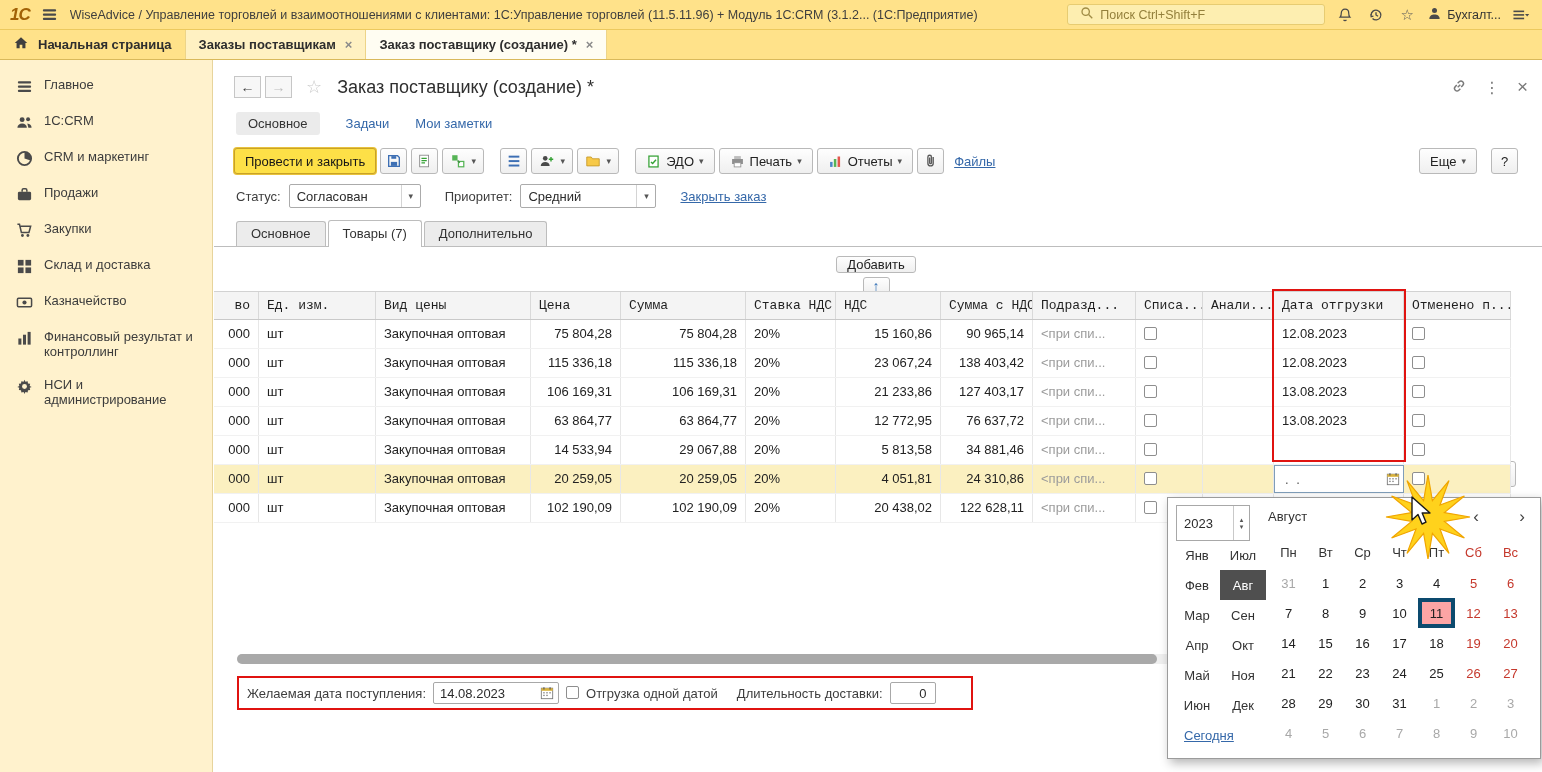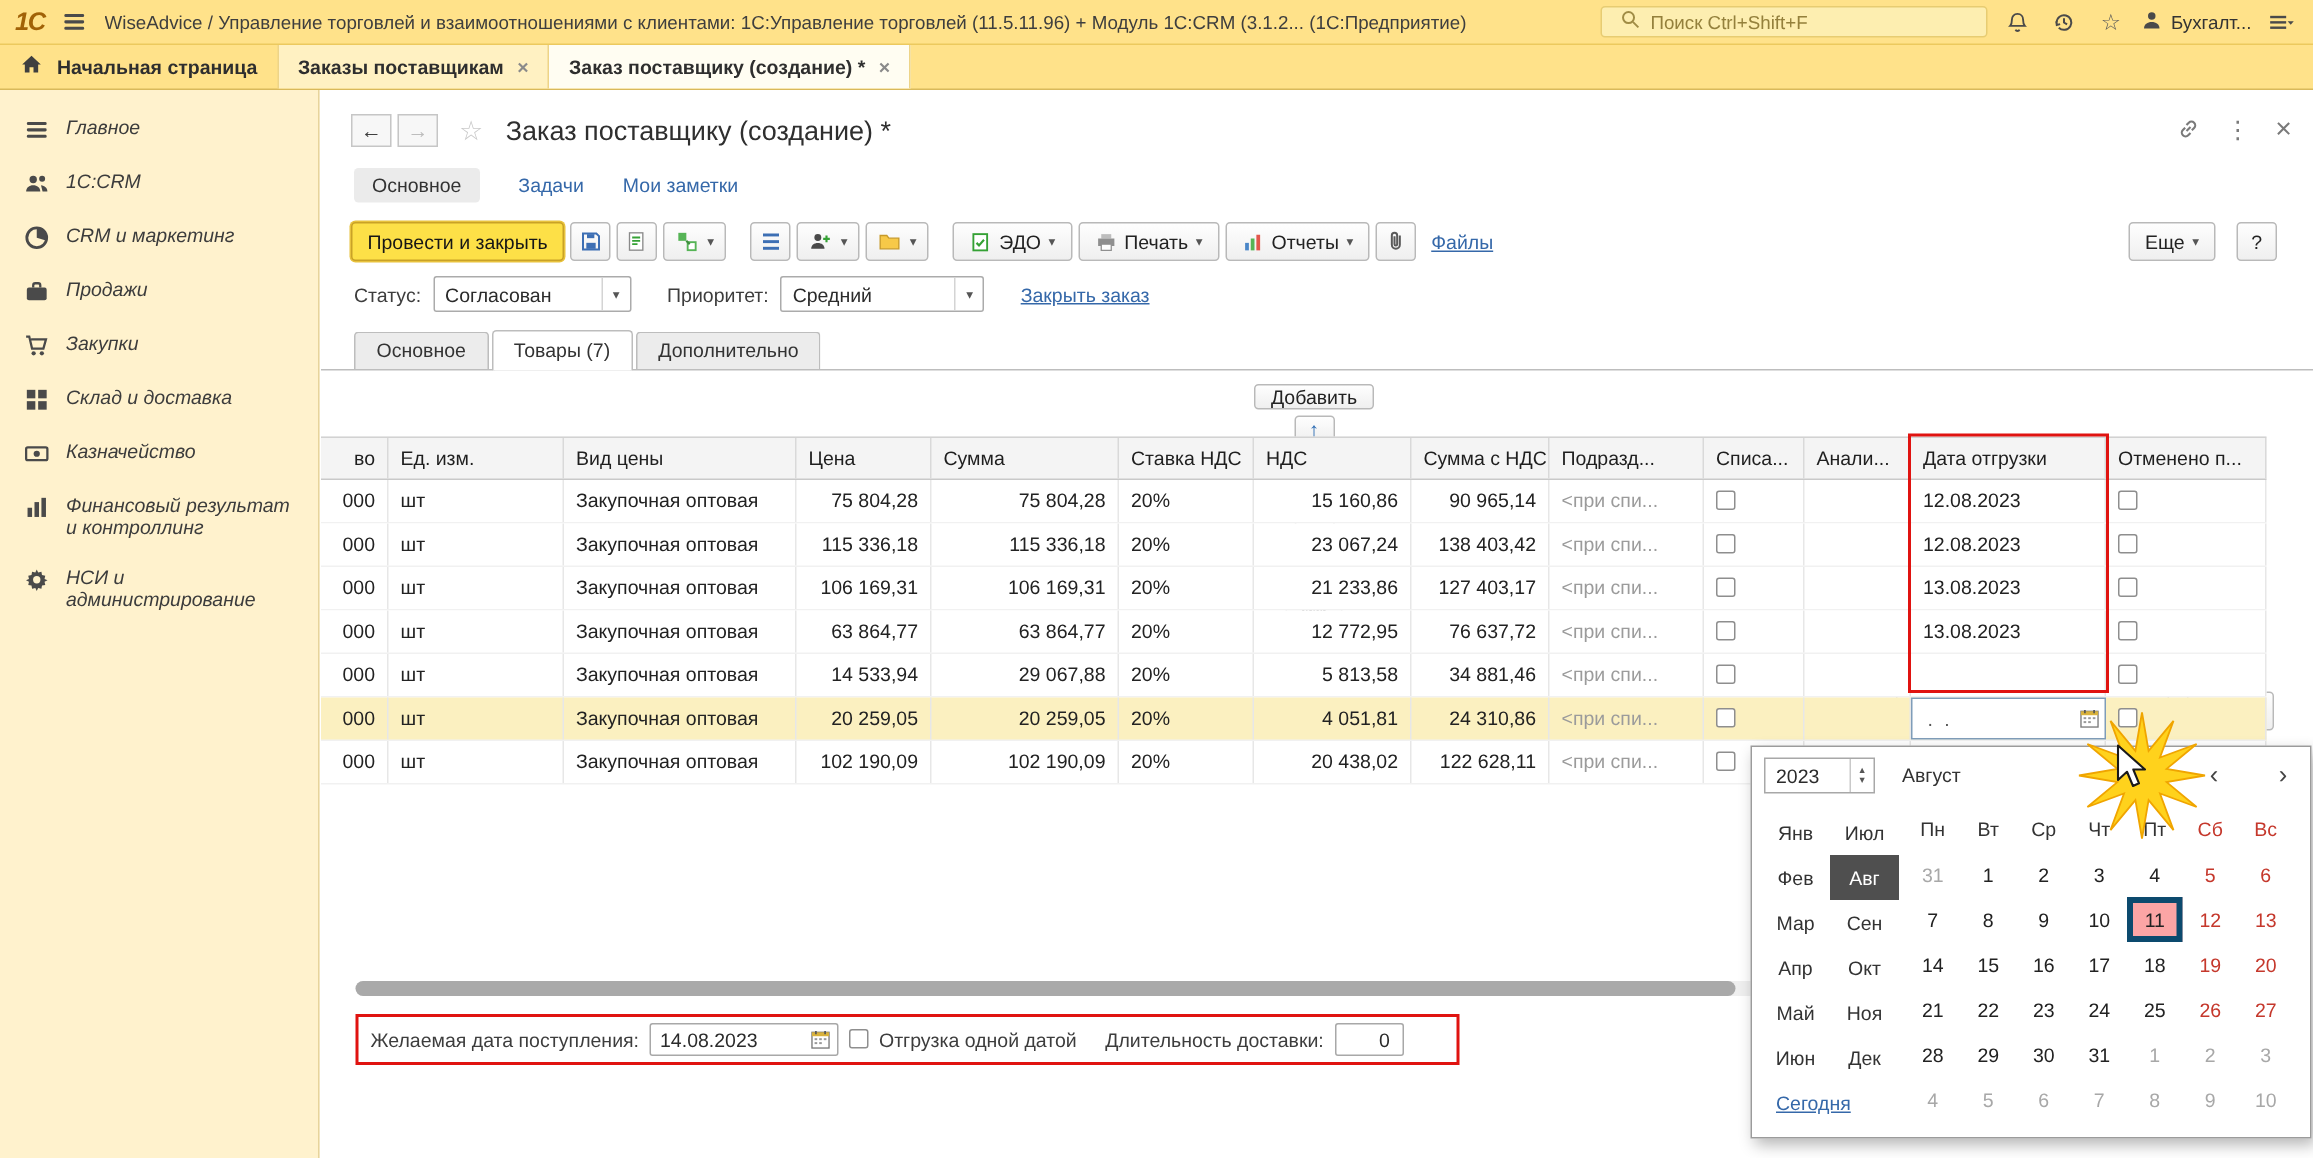--- a/index.html
+++ b/index.html
@@ -21,21 +21,21 @@
   .tabbar { position:absolute; left:0; top:30px; width:1542px; height:30px; background:#ffe28a; border-bottom:1px solid #d9b95b; display:flex; z-index:39; }
   .wtab { display:flex; align-items:center; gap:9px; padding:0 13px; border-right:1px solid #edd488; cursor:pointer; white-space:nowrap; color:#2e2e2e;font-weight:bold; }
   .wtab.second { background:#fff1c2; }
   .wtab.active { background:#fffdf2; }
   .xbtn { color:#8a8a8a; font-size:13px; line-height:13px; cursor:pointer; }
 
   
   .sidebar { position:absolute; left:0; top:60px; width:213px; bottom:0; background:#fff2cd; border-right:1px solid #e7d49c; padding-top:8px; z-index:5; }
   .sb-item { display:flex; align-items:flex-start; gap:11px; padding:9px 8px 9px 15px; cursor:pointer; }
   .sb-ico { width:18px; height:18px; flex:none; display:flex; align-items:center; justify-content:center; }
-  .sb-lbl { font-size:13px; line-height:15px; color:#3c3c3c;font-style:italic; }
+  .sb-lbl { font-size:13px; line-height:15px; color:#3c3c3c; }
 
   
   .main { position:absolute; left:214px; top:60px; right:0; bottom:0; background:#fff; }
   .doc-header { position:absolute; left:0; top:10px; right:0; height:34px; display:flex; align-items:center; gap:5px; padding:0 14px 0 20px; }
   .navbtn { width:27px; height:22px; border:1px solid #c6c6c6; background:#f7f7f7; display:flex; align-items:center; justify-content:center; color:#3f3f3f; font-size:14px; cursor:pointer; }
   .navbtn.fwd { color:#bdbdbd; margin-left:-1px; }
   .fav-star { color:#c9c9c9; font-size:18px; margin:0 4px 0 9px; cursor:pointer; }
   .doc-title { font-size:18px; color:#2f2f2f; margin-left:6px; white-space:nowrap; }
   .hdr-right { margin-left:auto; display:flex; gap:17px; align-items:center; color:#7a7a7a; }
   .kebab { font-size:16px; cursor:pointer; }
@@ -69,21 +69,21 @@
 
   .tbl-toolbar { position:absolute; left:22px; top:196px; right:26px; height:28px; display:flex; align-items:center; gap:4px;flex-direction:column; }
   .tt-right { margin-left:auto; display:flex; gap:12px; align-items:center; }
   .search { width:182px; height:24px; border:1px solid #ababab; border-radius:2px; background:#fff; display:flex; align-items:center; padding:0 8px; cursor:text; }
   .search .ph { color:#9a9a9a; }
   .search .x { margin-left:auto; color:#777; font-size:13px; cursor:pointer; }
 
   
   .grid { position:absolute; left:0; top:231px; width:1297px; }
   .gheader { display:grid; height:29px; background:#f4f4f4; border-top:1px solid #d2d2d2; border-bottom:1px solid #c9c9c9; }
-  .th { padding:0 8px; line-height:27px; border-right:1px solid #d9d9d9; font-size:13px; color:#1f1f1f; white-space:nowrap; overflow:hidden; cursor:pointer; }
+  .th { padding:0 8px; line-height:27px; border-right:1px solid #d9d9d9; font-size:13px; color:#1f1f1f; white-space:nowrap; overflow:hidden; cursor:pointer;font-family:Liberation Mono, monospace; }
   .th.num { text-align:right; }
   .trow { display:grid; height:29px; border-bottom:1px solid #f1f1f1; background:#fff; cursor:pointer; }
   .trow.sel { background:#fbf0c0; }
   .td { padding:0 8px; line-height:28px; border-right:1px solid #e7e7e7; white-space:nowrap; overflow:hidden; font-size:13px; color:#222; }
   .td.num { text-align:right; }
   .td.gray { color:#9b9b9b; }
   .cb { display:inline-block; width:13px; height:13px; border:1px solid #8e8e8e; border-radius:2px; background:#fff; vertical-align:middle; margin-top:-2px; cursor:pointer; }
   .td.editing { background:#fff; border:1px solid #7f9db9; display:flex; align-items:center; padding:0 3px 0 10px; line-height:normal; }
   .date-edit-text { color:#555; letter-spacing:2px; }
   .cal-btn { margin-left:auto; display:flex; align-items:center; cursor:pointer; }
@@ -94,21 +94,21 @@
   .hthumb { position:absolute; left:0; top:0; width:920px; height:10px; background:#a9a9a9; border-radius:5px; cursor:grab; }
 
   .footer-box { position:absolute; left:23px; top:616px; width:736px; height:34px; border:2px solid #e01310; background:#fff; display:flex; align-items:center; gap:7px; padding:0 8px; z-index:2; }
   .input { height:22px; border:1px solid #a8a8a8; border-radius:2px; background:#fff; display:flex; align-items:center; padding:0 4px 0 6px; cursor:text; }
   .date-input { width:126px; }
   .num-input { width:46px; justify-content:flex-end; padding-right:8px; }
   .gap2 { margin-left:12px; }
 
   
   .calendar { position:absolute; left:1167px; top:497px; width:374px; height:262px; background:#fff; border:1px solid #9b9b9b; box-shadow:3px 4px 10px rgba(0,0,0,.3); z-index:20; }
-  .year-box { position:absolute; left:8px; top:7px; width:74px; height:24px; border:1px solid #a8a8a8; display:flex; align-items:center; padding-left:7px; cursor:text; }
+  .year-box { position:absolute; left:8px; top:7px; width:74px; height:36px; border:1px solid #a8a8a8; display:flex; align-items:center; padding-left:7px; cursor:text; }
   .year-spin { margin-left:auto; width:16px; height:100%; border-left:1px solid #c9c9c9; display:flex; flex-direction:column; align-items:center; justify-content:center; font-size:7px; line-height:7px; color:#555; cursor:pointer; }
   .month-lbl { position:absolute; left:100px; top:7px; line-height:24px; color:#333; }
   .cal-nav { position:absolute; top:7px; width:24px; height:24px; display:flex; align-items:center; justify-content:center; font-size:17px; color:#444; cursor:pointer; }
   .cal-nav.prev { right:52px; }
   .cal-nav.next { right:6px; }
   .cal-months { position:absolute; left:6px; top:42px; display:grid; grid-template-columns:46px 46px; grid-auto-rows:30px; }
   .cal-month { display:flex; align-items:center; justify-content:center; font-size:13px; color:#333; cursor:pointer; }
   .cal-month.selm { background:#4f4f4f; color:#fff; }
   .cal-wd { position:absolute; left:102px; top:42px; display:grid; grid-template-columns:repeat(7,37px); height:26px; }
   .wd { text-align:center; line-height:26px; font-size:13px; color:#333; }

